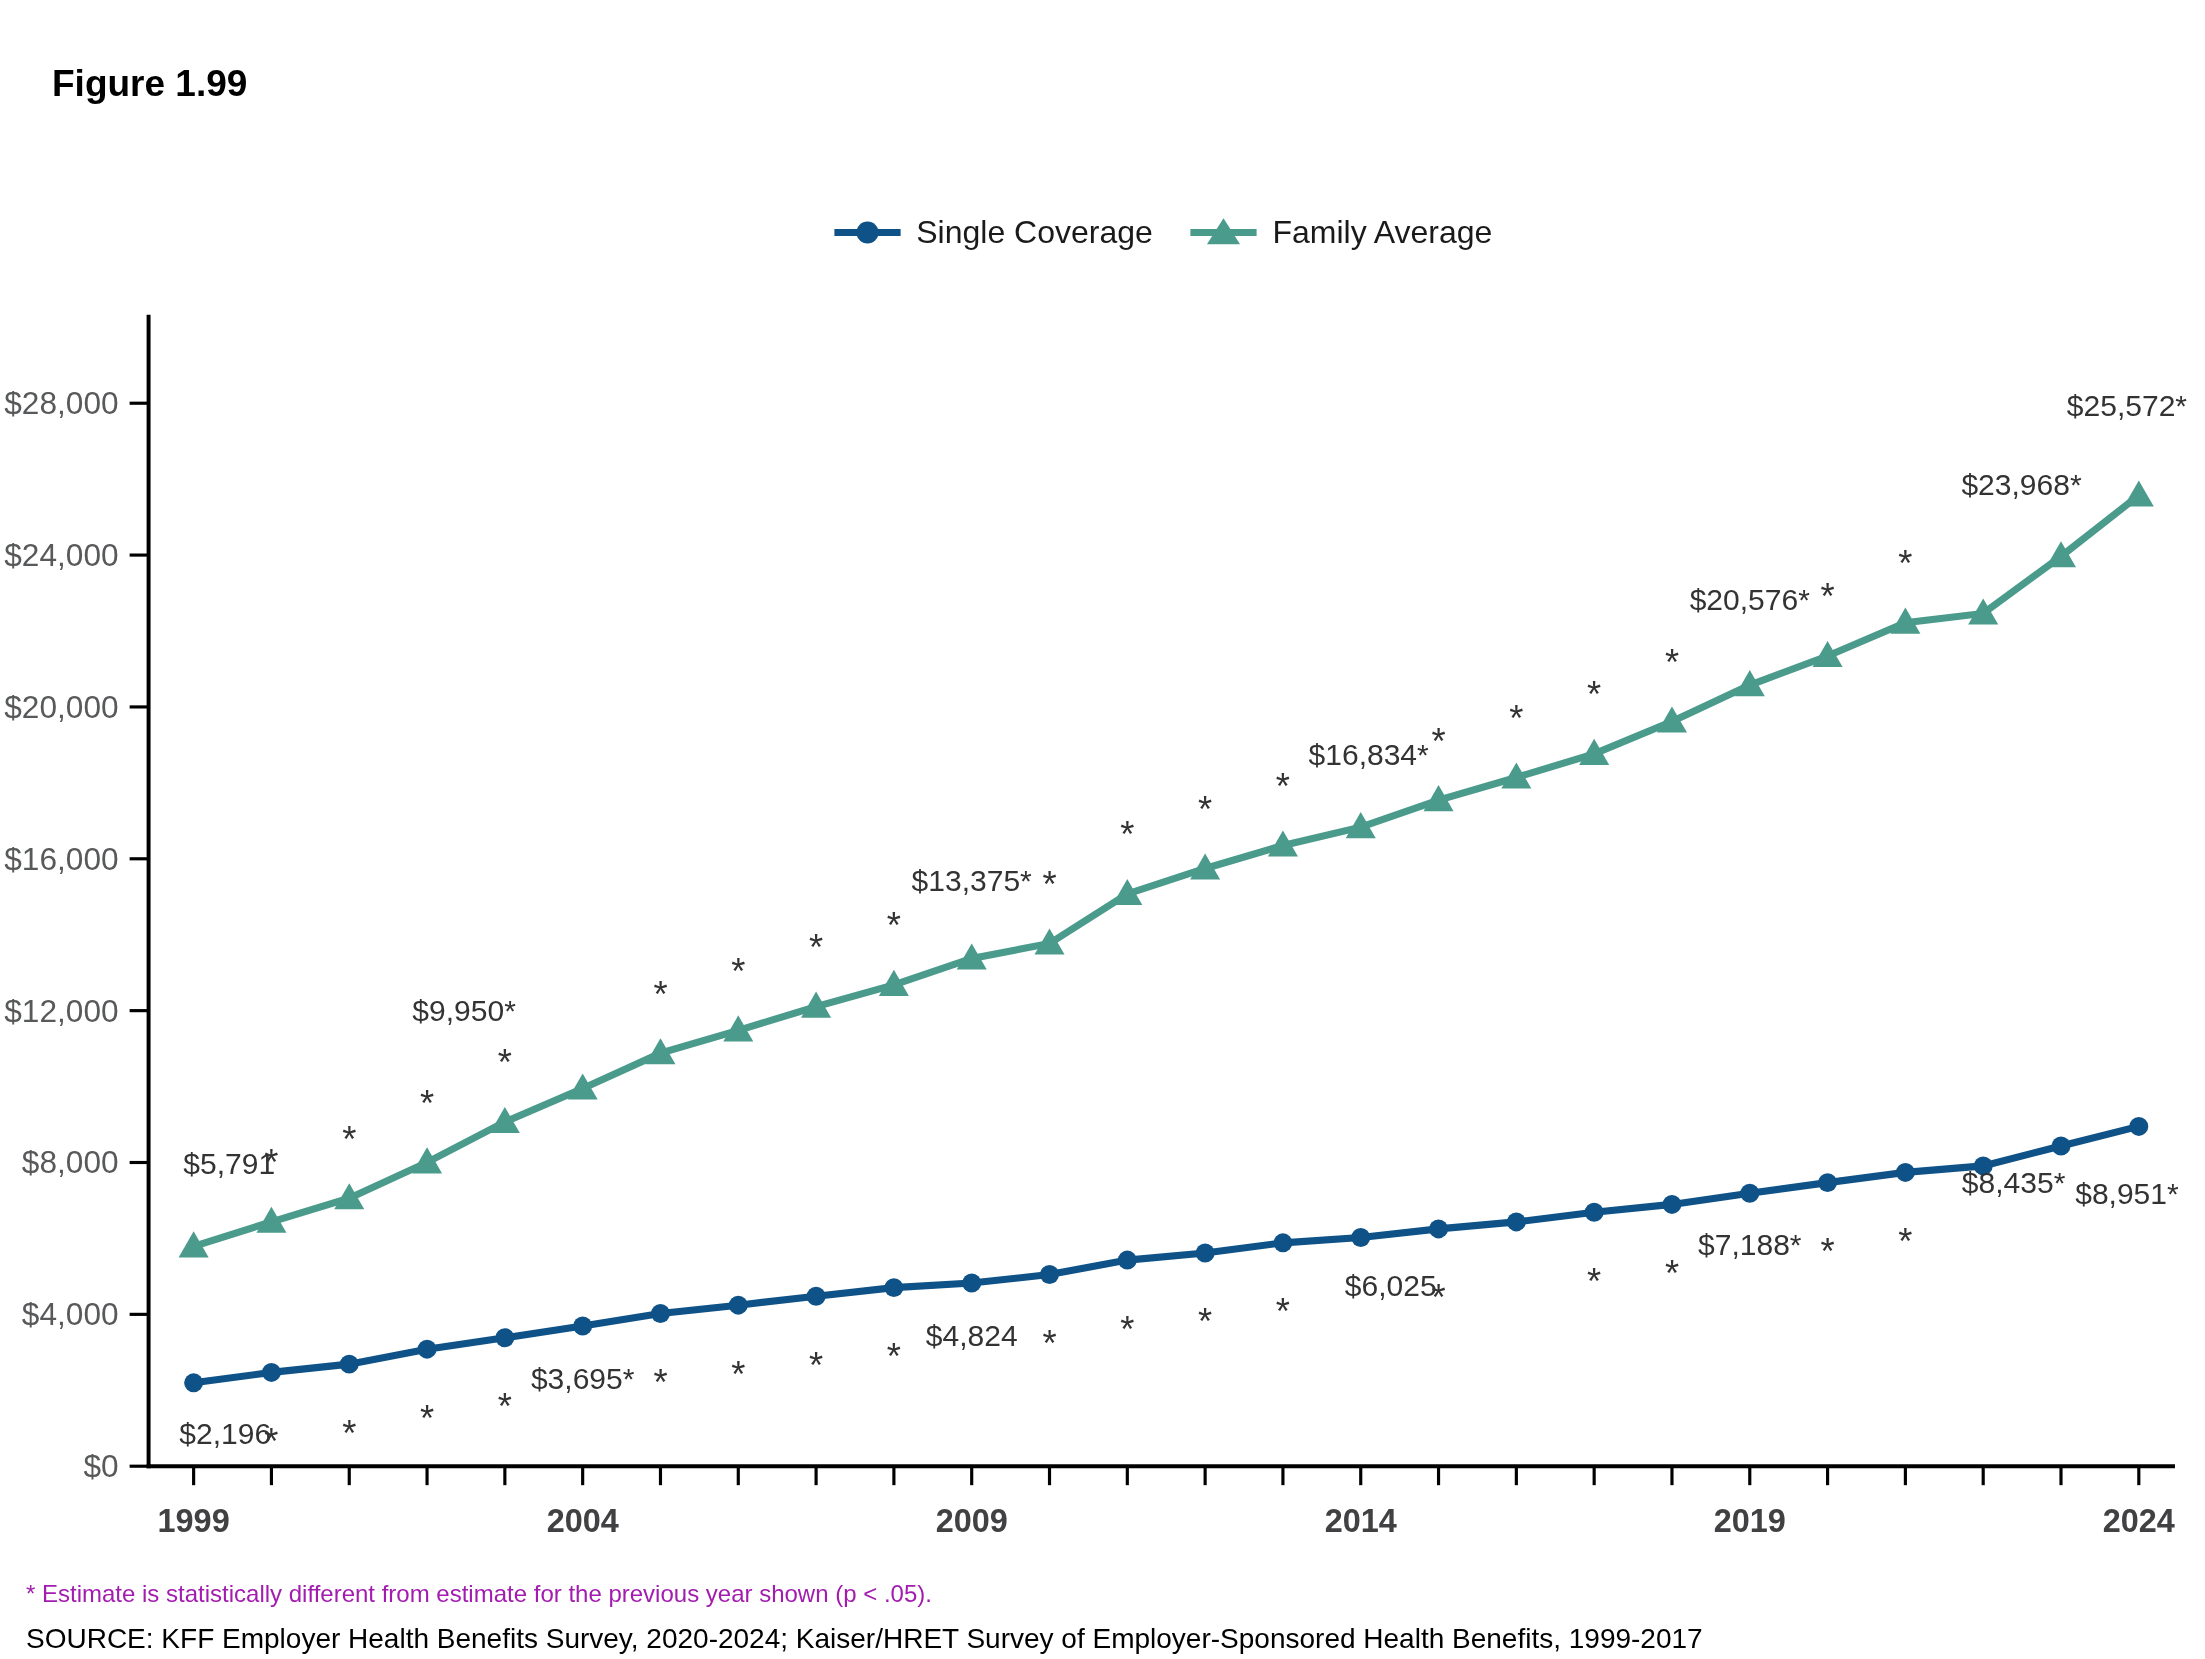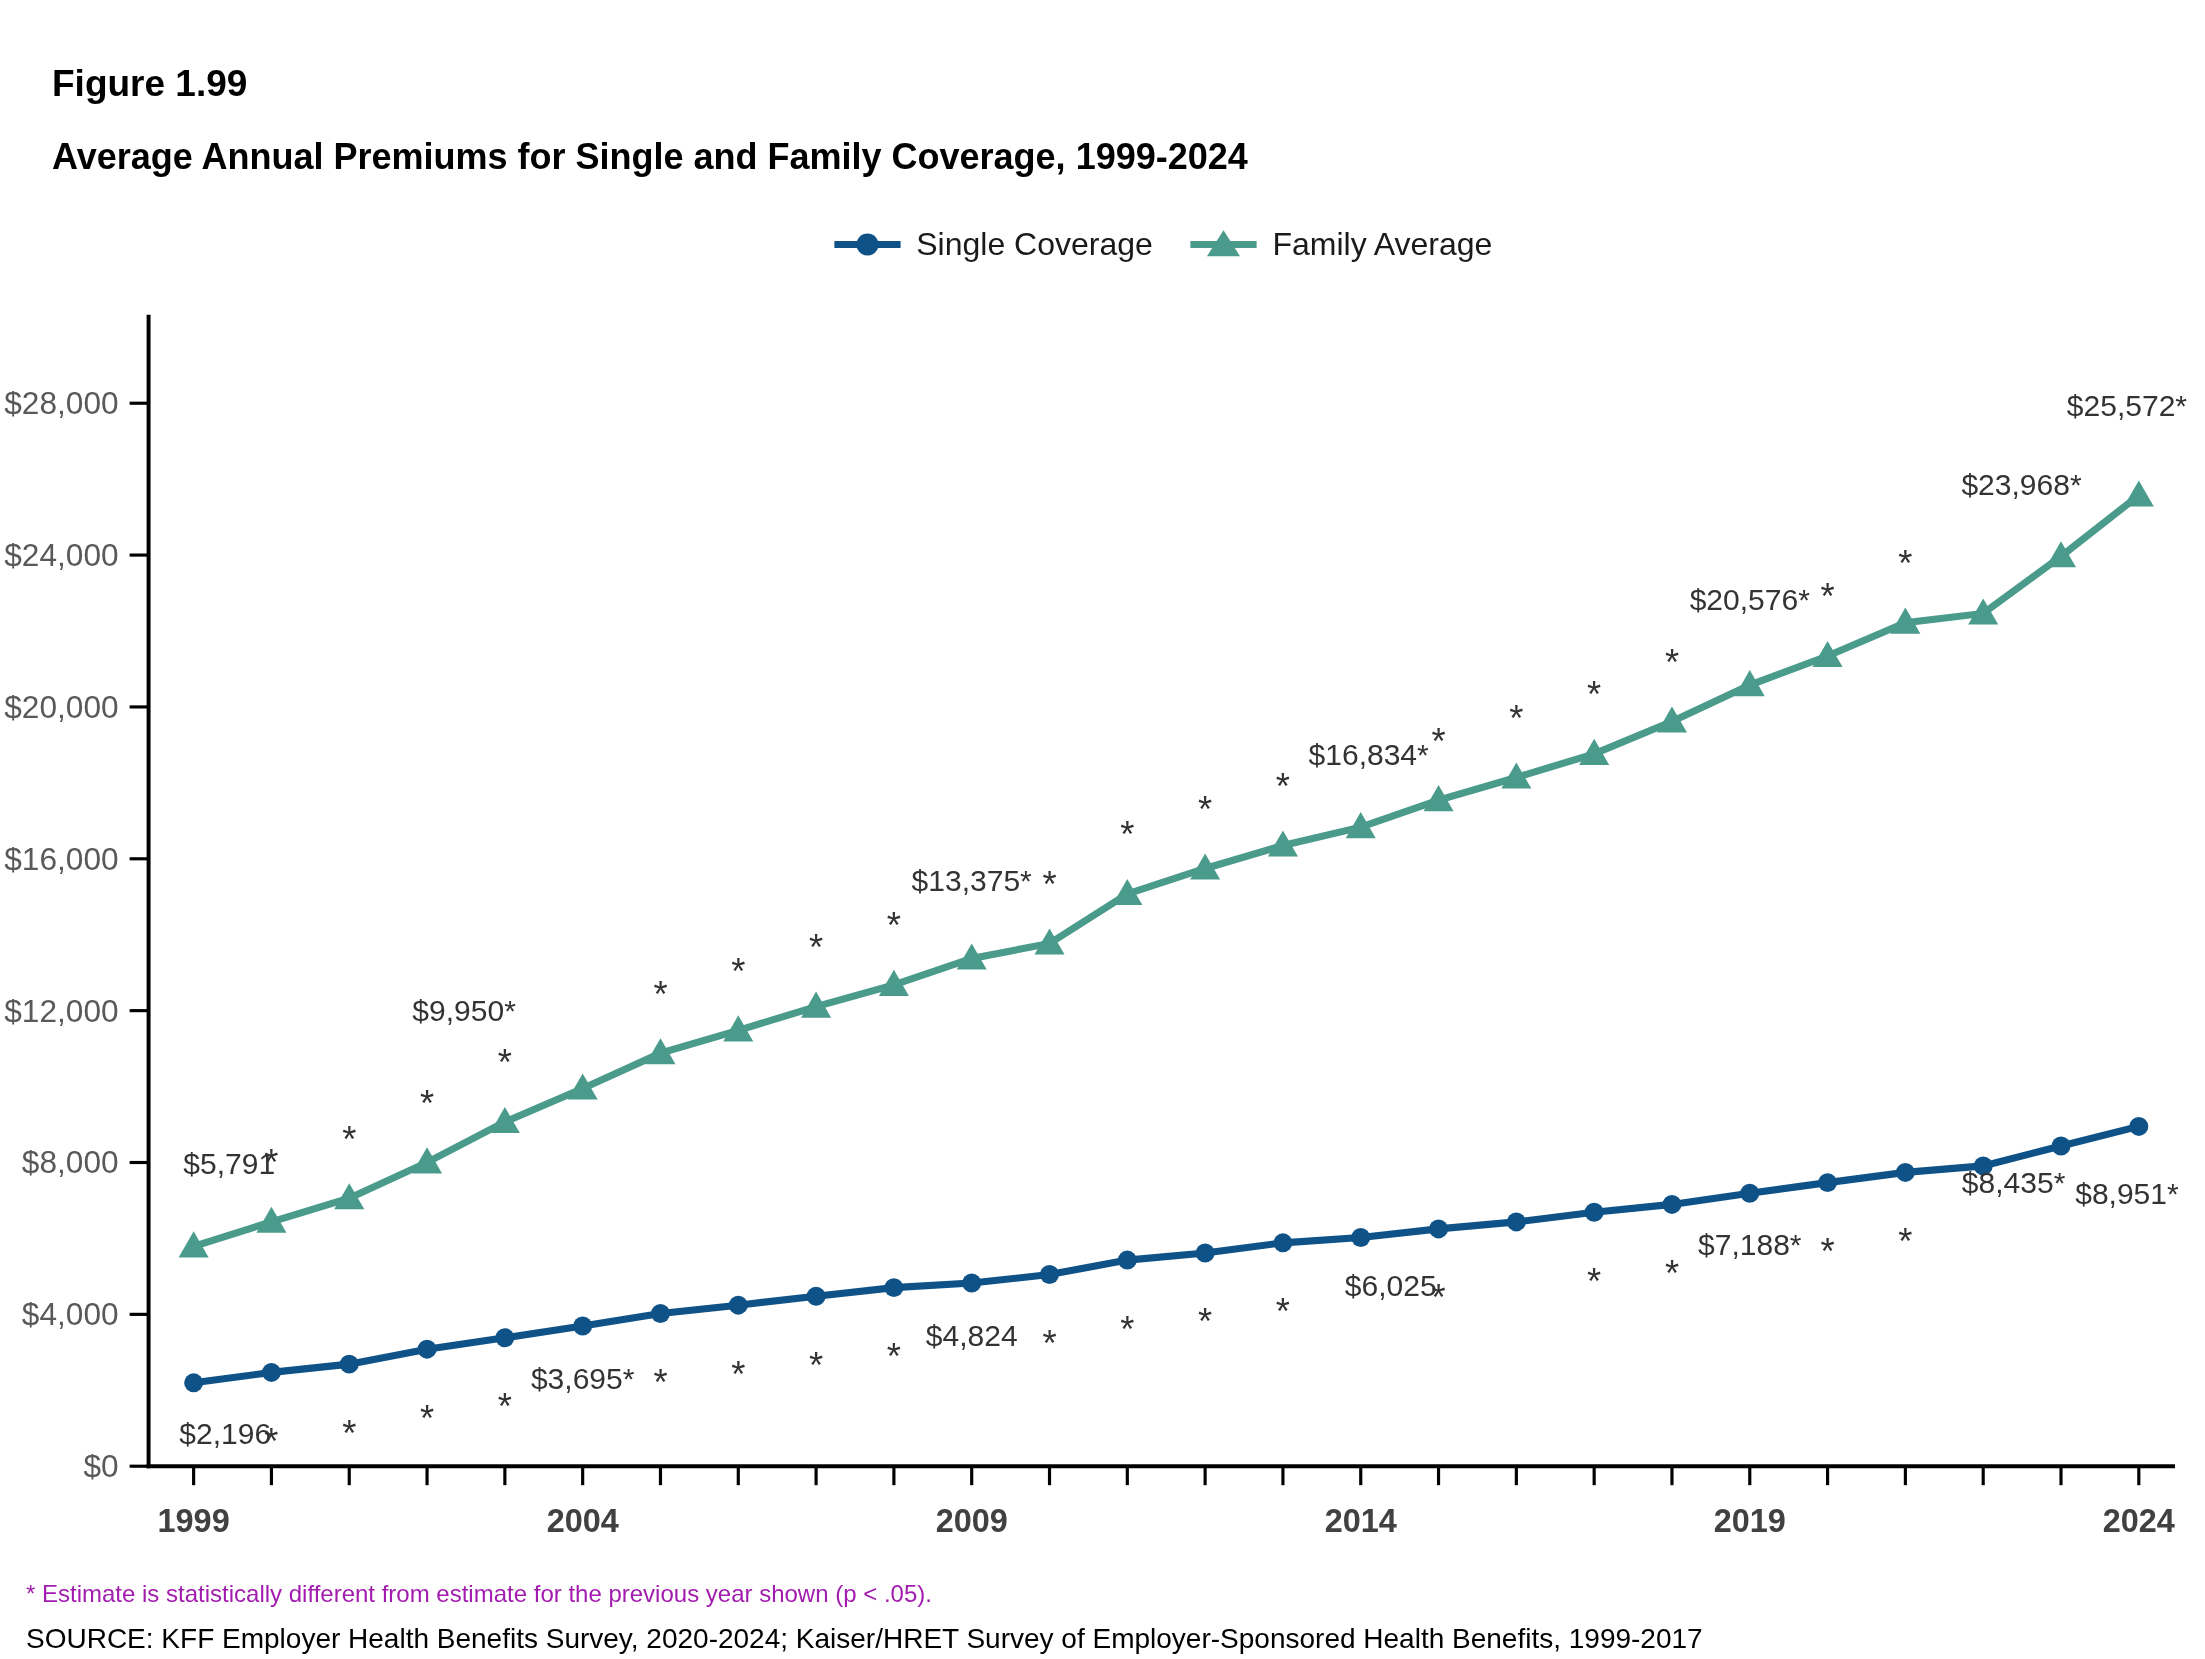--- a/index.html
+++ b/index.html
@@ -1,33 +1,32 @@
 <!DOCTYPE html>
 <html style="font-size:12.6px"><head>
 <meta charset="utf-8">
 <style>
   html,body{margin:0;padding:0;background:#ffffff;}
   .page{position:relative;width:2205px;height:1660px;background:#ffffff;overflow:hidden;
         font-family:"Liberation Sans", sans-serif;}
   .fig-label{position:absolute;left:52px;top:63px;font-size:37px;font-weight:bold;color:#000;}
   .fig-title{position:absolute;left:52px;top:136px;font-size:36px;font-weight:bold;color:#000;}
   .legend{position:absolute;left:150px;top:212px;width:2023px;display:flex;justify-content:center;
-          align-items:center;gap:34px;margin-top:12px;}
+          align-items:center;gap:34px;}
   .legend-item{display:flex;align-items:center;gap:12.6px;}
   .legend-label{font-size:32px;color:#1a1a1a;}
   .chart{position:absolute;left:0;top:0;width:2205px;height:1660px;}
   .fn1{position:absolute;left:26px;top:1580px;font-size:24px;color:#a21caf;}
   .fn2{position:absolute;left:26px;top:1623px;font-size:28px;color:#000;}
 </style>
 </head>
 <body>
 
 <div class="page">
   <div class="fig-label">Figure 1.99</div>
-  <div class="fig-title">Average Annual Premiums for Single and Family Coverage, 1999-2024</div>
   <div class="legend" id="legend">
       <div class="legend-item">
         <svg width="73" height="41" viewBox="0 0 92 52">
           <line x1="4" y1="26" x2="88" y2="26" stroke="#0f5287" stroke-width="9"></line>
           <circle cx="46" cy="26" r="14" fill="#0f5287"></circle>
         </svg>
         <span class="legend-label">Single Coverage</span>
       </div>
       <div class="legend-item">
         <svg width="73" height="41" viewBox="0 0 92 52">

